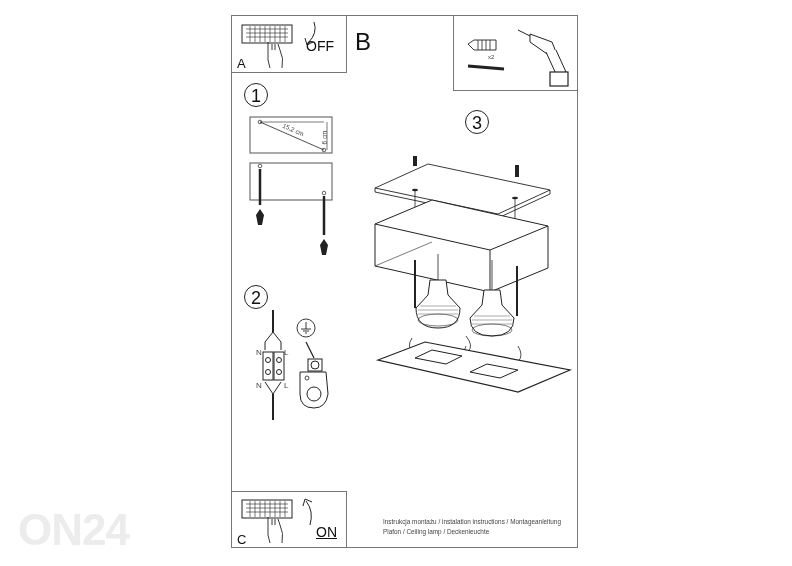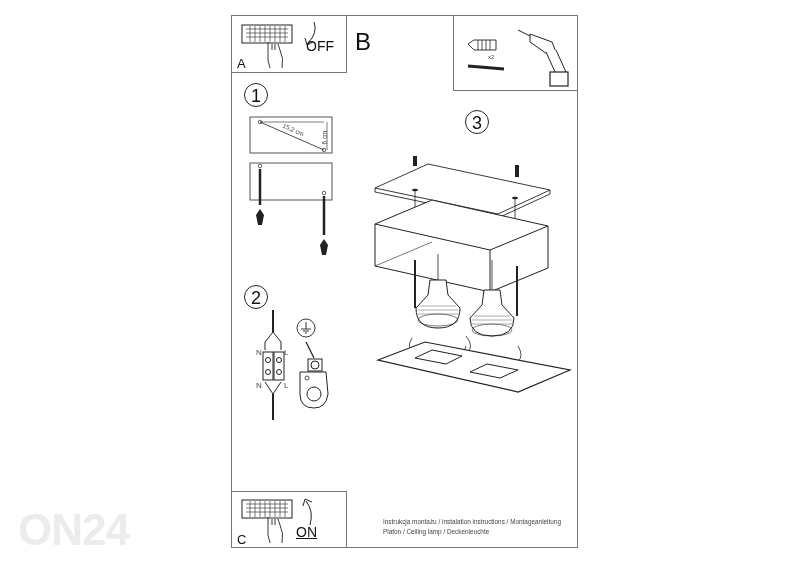--- a/index.html
+++ b/index.html
@@ -189,18 +189,18 @@
         <line x1="35" y1="4" x2="35" y2="20"></line>
       <line x1="40" y1="4" x2="40" y2="20"></line>
         <line x1="45" y1="4" x2="45" y2="20"></line>
     </g>
     <path d="M28 20 L28 30 Q27 38 30 46 M42 46 Q44 36 40 28 L38 22 M32 22 L32 28 M35 22 L35 28" fill="none" stroke="#222" stroke-width="0.9"></path>
   </svg>
   <svg style="left:70px;top:5px;" width="20" height="30">
     <path d="M8 28 Q12 14 4 4" fill="none" stroke="#222" stroke-width="1"></path>
     <path d="M1 9 L3 2 L10 5" fill="none" stroke="#222" stroke-width="1"></path>
   </svg>
-  <span class="switchlbl" style="left:64px;top:32px;text-decoration:underline;">ON</span>
+  <span class="switchlbl" style="left:84px;top:32px;text-decoration:underline;">ON</span>
   <span class="letter" style="left:5px;top:40px;">C</span>
 </div>
 
 <div class="caption" style="left:383px;top:517px;">Instrukcja montażu / instalation instructions / Montageanleitung</div>
 <div class="caption" style="left:383px;top:527px;">Plafon / Ceiling lamp / Deckenleuchte</div>
 
 </body></html>

